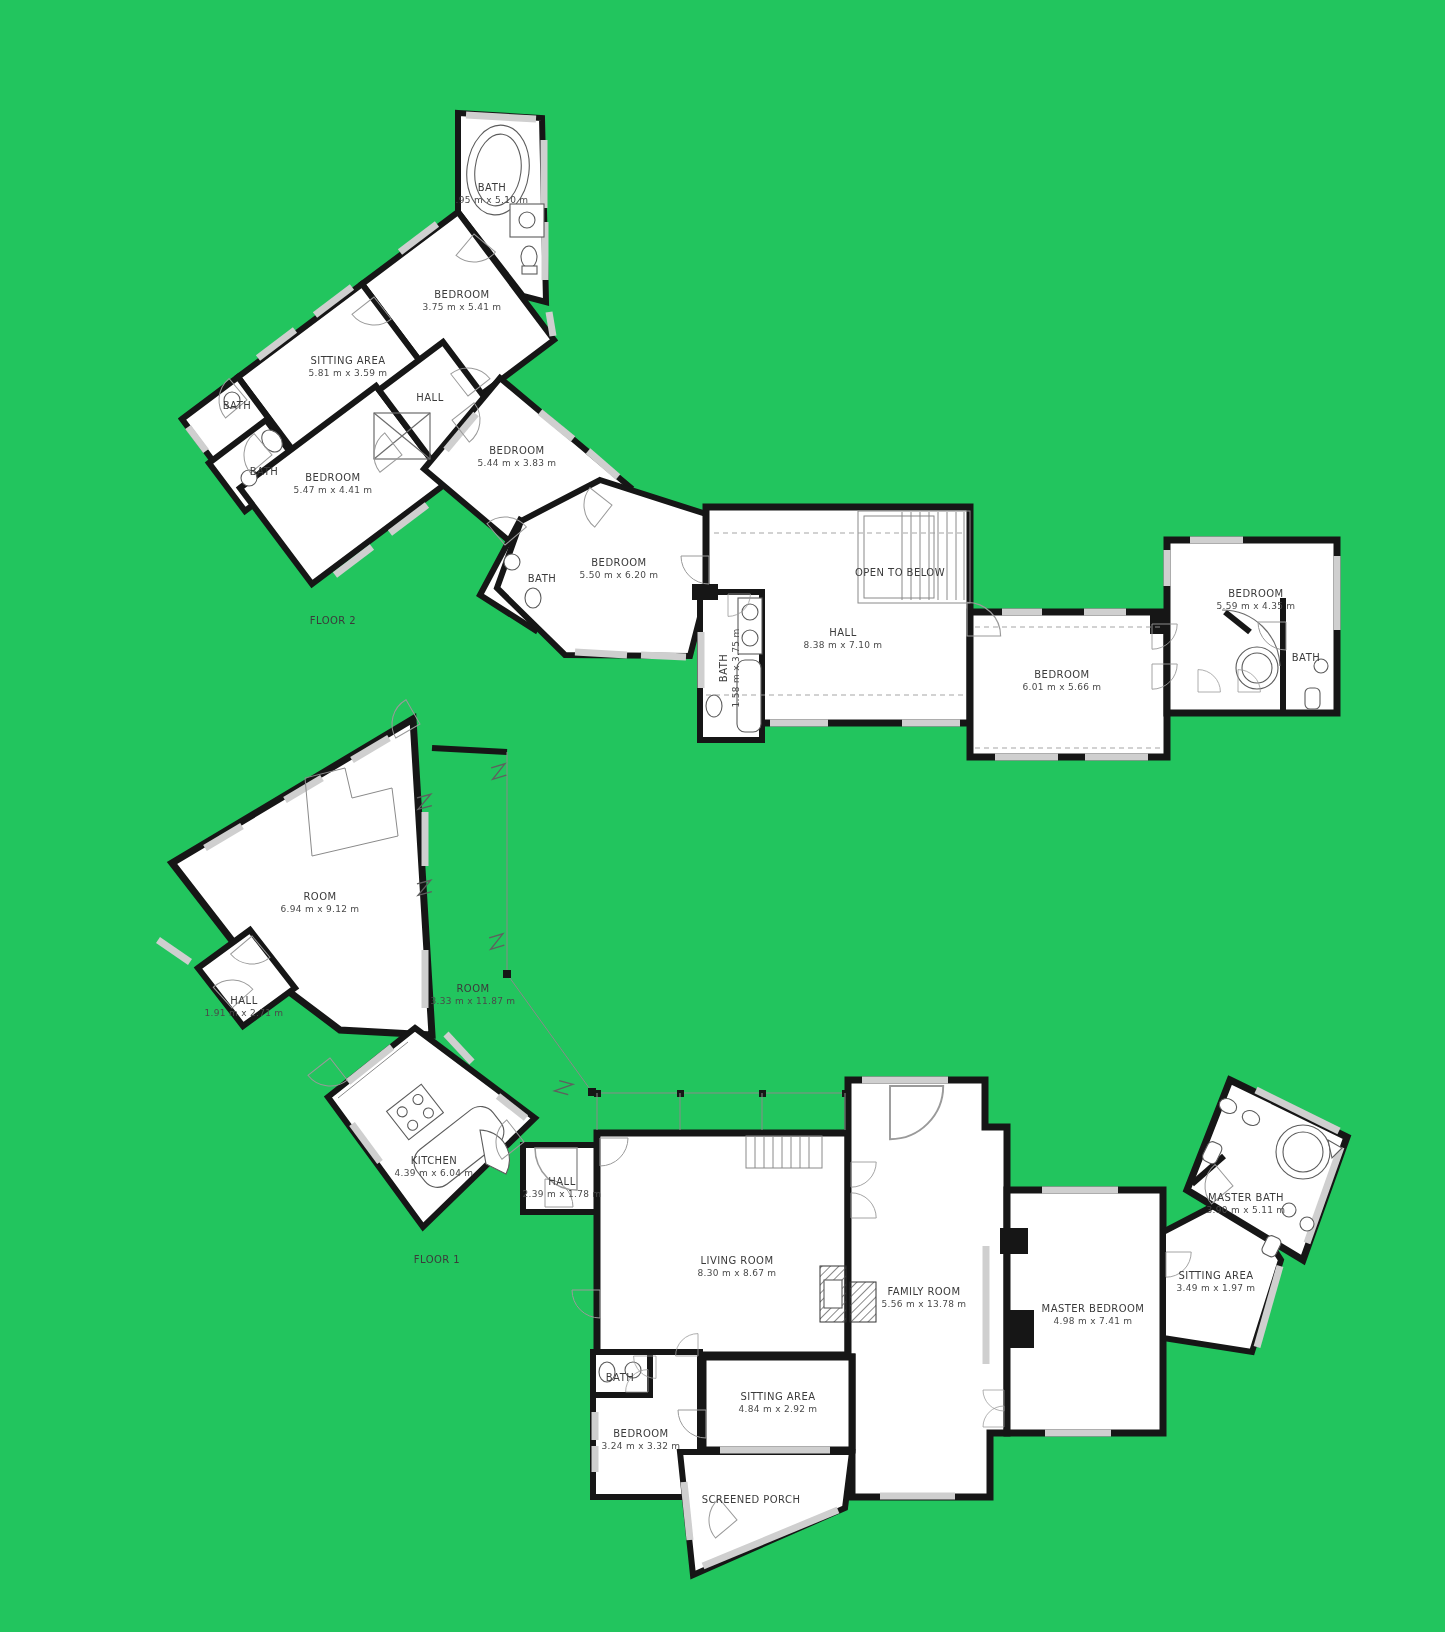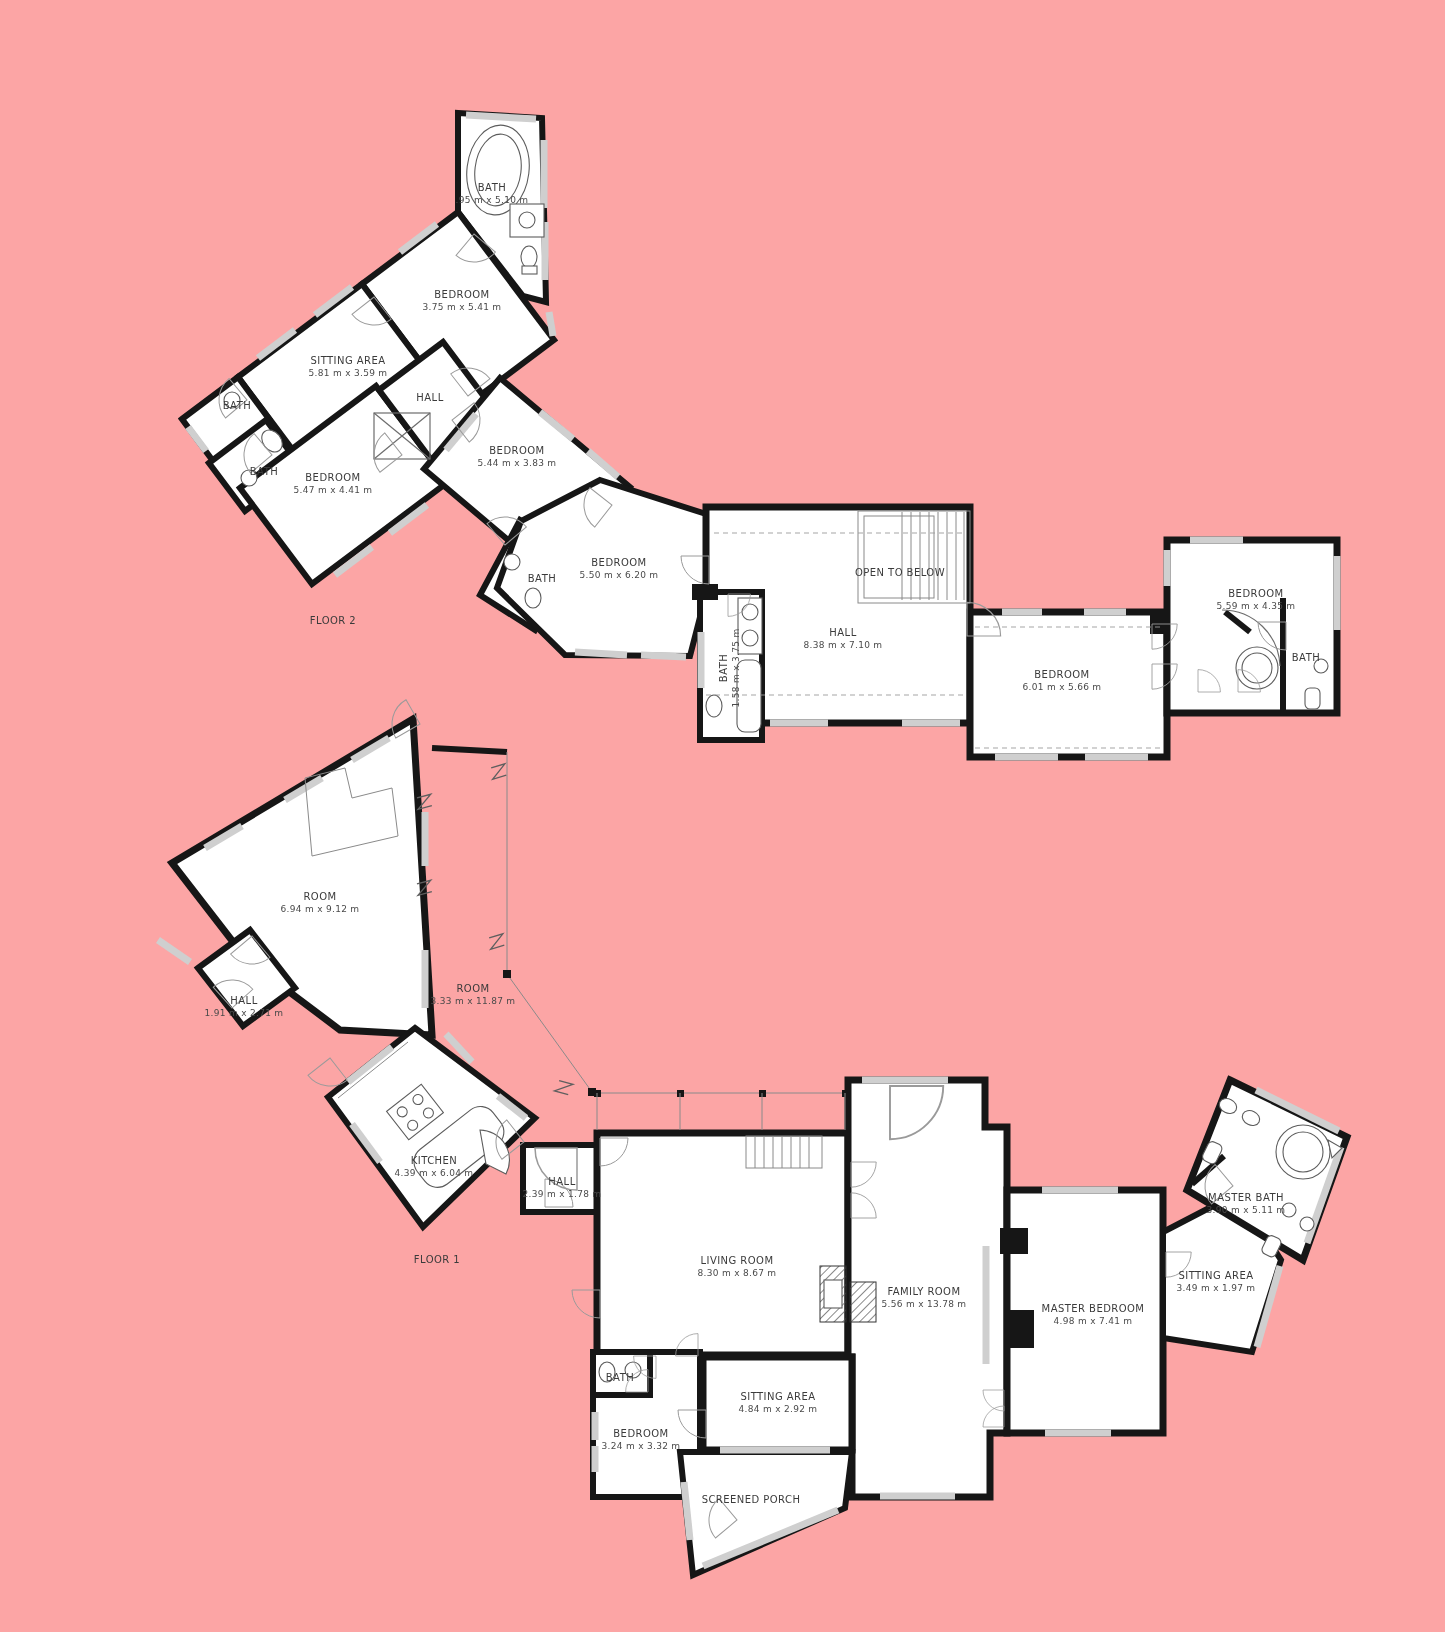--- a/index.html
+++ b/index.html
@@ -1,16 +1,16 @@
 <!DOCTYPE html>
 <html><head>
 <meta charset="utf-8">
 <style>
   html,body{margin:0;padding:0;background:#ffffff;}
-  .canvas{width:1445px;height:1632px;position:relative;background:#fca5a5;}
+  .canvas{width:1445px;height:1632px;position:relative;background:#22c55e;}
   svg{display:block}
   .room{fill:#ffffff;stroke:#161616;stroke-width:6;stroke-linejoin:miter;}
   .room7{fill:#ffffff;stroke:#161616;stroke-width:7;stroke-linejoin:miter;}
   .wall{stroke:#161616;stroke-width:6;fill:none;stroke-linecap:butt;}
   .thin{stroke:#8a8a8a;stroke-width:1;fill:none;}
   .thin2{stroke:#6d6d6d;stroke-width:1.2;fill:none;}
   .fix{stroke:#5c5c5c;stroke-width:1.1;fill:#ffffff;}
   .win{stroke:#cfcfcf;stroke-width:7;fill:none;stroke-linecap:butt;}
   .dash{stroke:#9b9b9b;stroke-width:.9;fill:none;stroke-dasharray:5 4;}
   .door{stroke:#9a9a9a;stroke-width:1;fill:none;}

